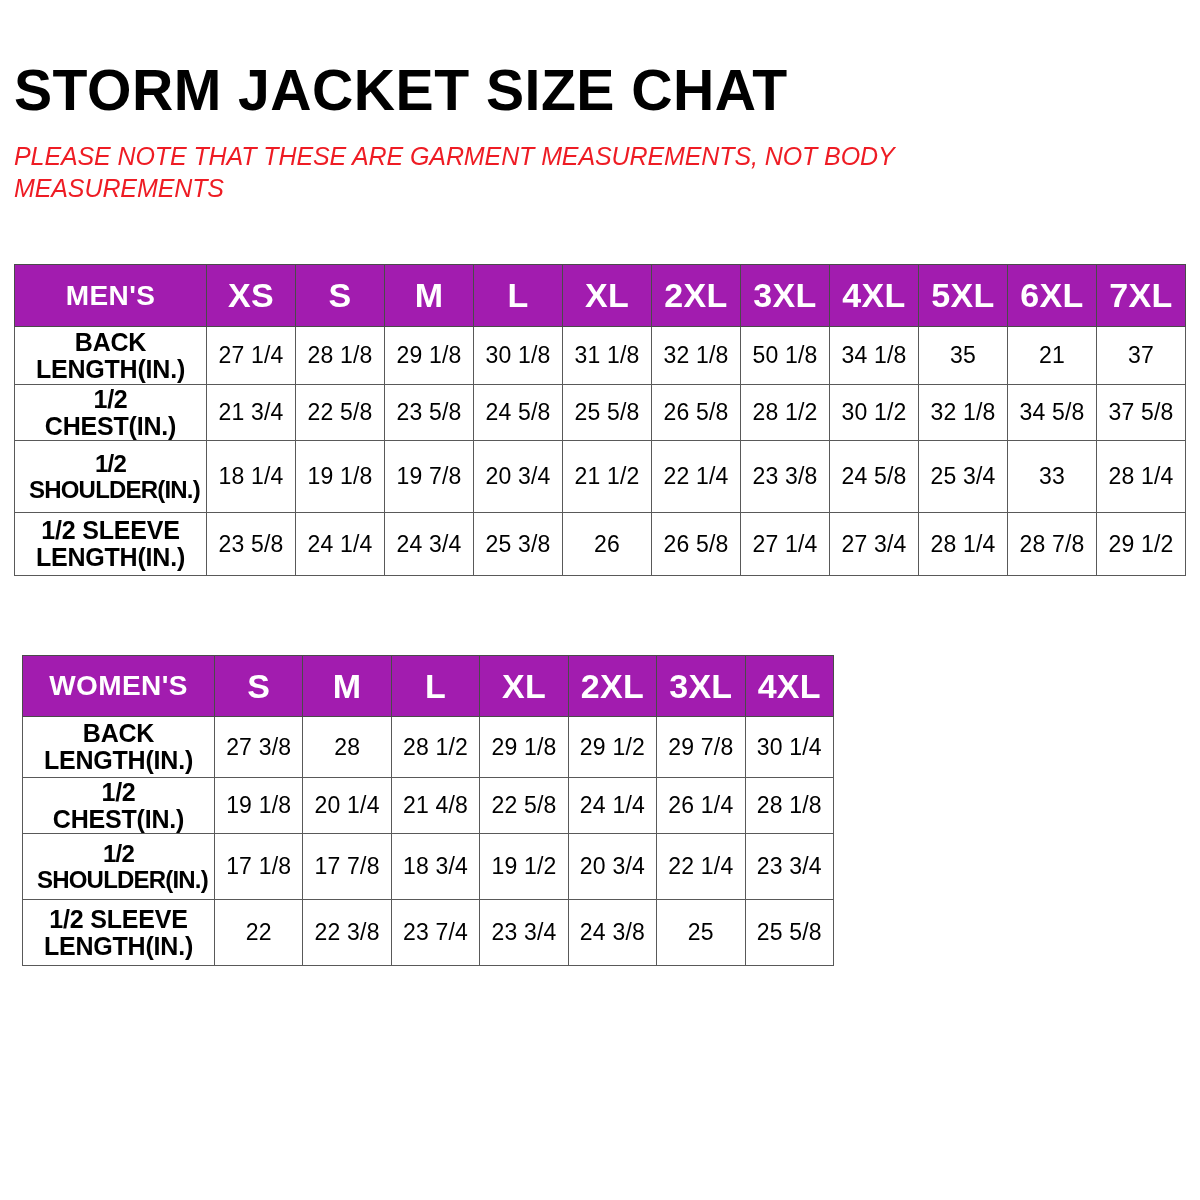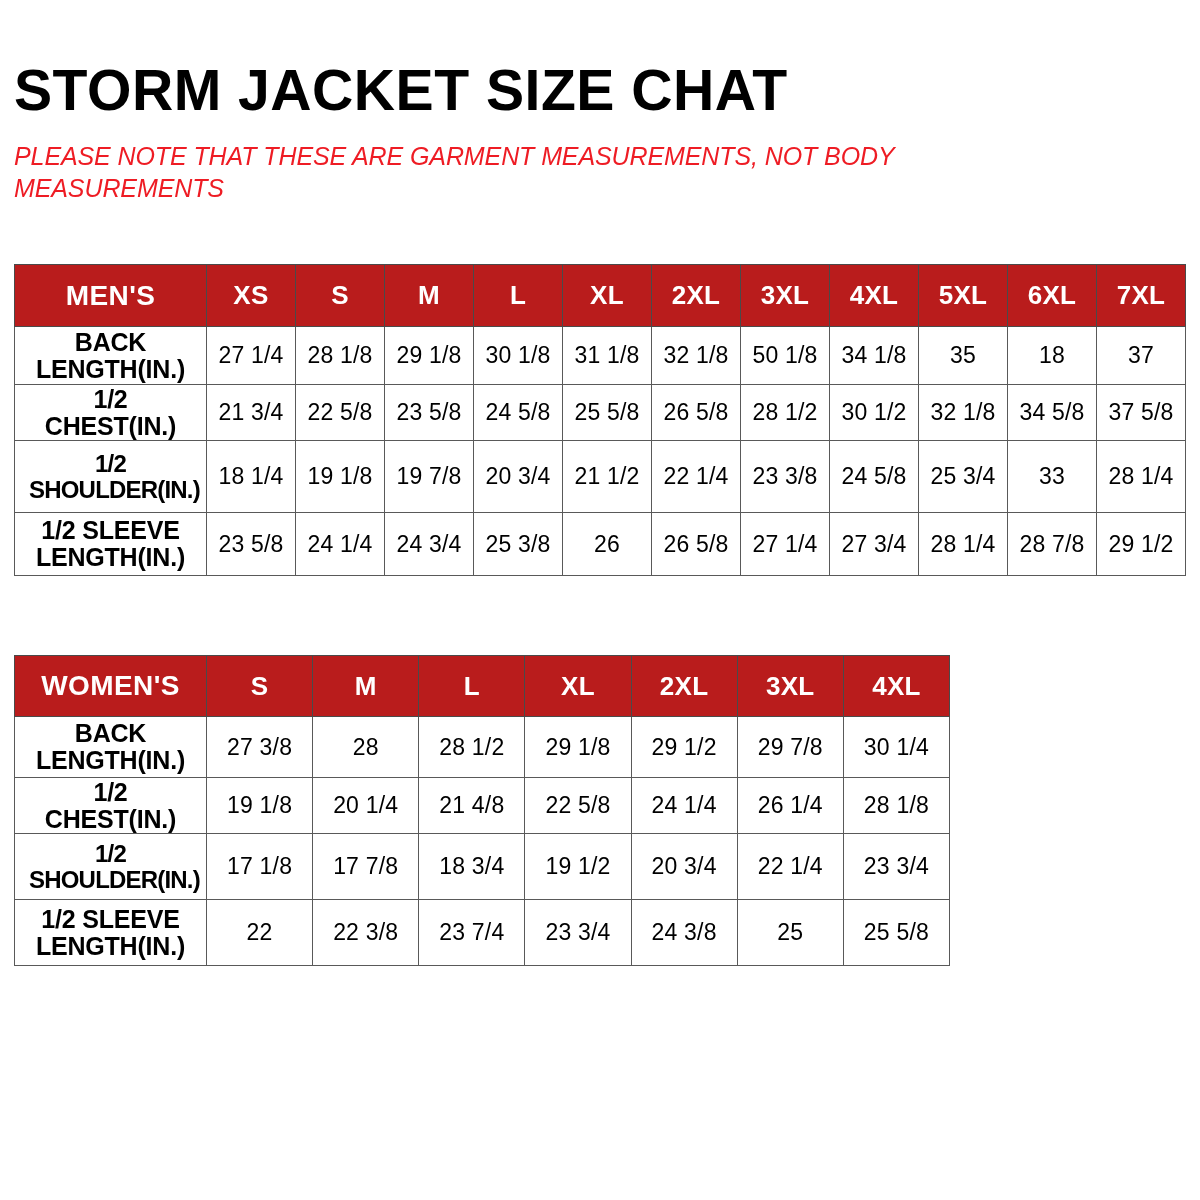--- a/index.html
+++ b/index.html
@@ -65,31 +65,31 @@
     border: 1px solid #595959;
     text-align: center;
     vertical-align: middle;
     padding: 0;
     background: #ffffff;
     font-weight: 400;
   }
 
   
   table.size-table thead th {
-    background: #b91c1c;
+    background: #a21caf;
     color: #ffffff;
     font-weight: 700;
     border-color: #4a4a4a;
   }
   table.size-table thead th.corner {
     font-size: 28px;
     letter-spacing: 0.4px;
   }
   table.size-table thead th.size {
-    font-size: 26px;
+    font-size: 34px;
     letter-spacing: 0.3px;
   }
 
   
   table.size-table td.label {
     font-size: 25px;
     font-weight: 700;
     line-height: 1.08;
     color: #000000;
     letter-spacing: -0.2px;
@@ -115,23 +115,23 @@
     width: 1172px;
   }
   #mens-table thead th.corner { height: 61px; }
   #mens-table tbody tr.r-back    td { height: 57px; }
   #mens-table tbody tr.r-chest   td { height: 55px; }
   #mens-table tbody tr.r-shoulder td { height: 71px; }
   #mens-table tbody tr.r-sleeve  td { height: 62px; }
 
   
   #womens-table {
-    left: 14px;
+    left: 22px;
     top: 655px;
-    width: 936px;
+    width: 812px;
   }
   #womens-table thead th.corner { height: 60px; }
   #womens-table tbody tr.r-back     td { height: 60px; }
   #womens-table tbody tr.r-chest    td { height: 55px; }
   #womens-table tbody tr.r-shoulder td { height: 65px; }
   #womens-table tbody tr.r-sleeve   td { height: 65px; }
 
   
   .note-bottom {
     position: absolute;
@@ -176,21 +176,21 @@
           <td class="label"><span>BACK</span><br><span>LENGTH(IN.)</span></td>
           <td class="value">27 1/4</td>
           <td class="value">28 1/8</td>
           <td class="value">29 1/8</td>
           <td class="value">30 1/8</td>
           <td class="value">31 1/8</td>
           <td class="value">32 1/8</td>
           <td class="value">50 1/8</td>
           <td class="value">34 1/8</td>
           <td class="value">35</td>
-          <td class="value">18</td>
+          <td class="value">21</td>
           <td class="value">37</td>
         </tr>
         <tr class="r-chest">
           <td class="label"><span>1/2 CHEST(IN.)</span></td>
           <td class="value">21 3/4</td>
           <td class="value">22 5/8</td>
           <td class="value">23 5/8</td>
           <td class="value">24 5/8</td>
           <td class="value">25 5/8</td>
           <td class="value">26 5/8</td>

